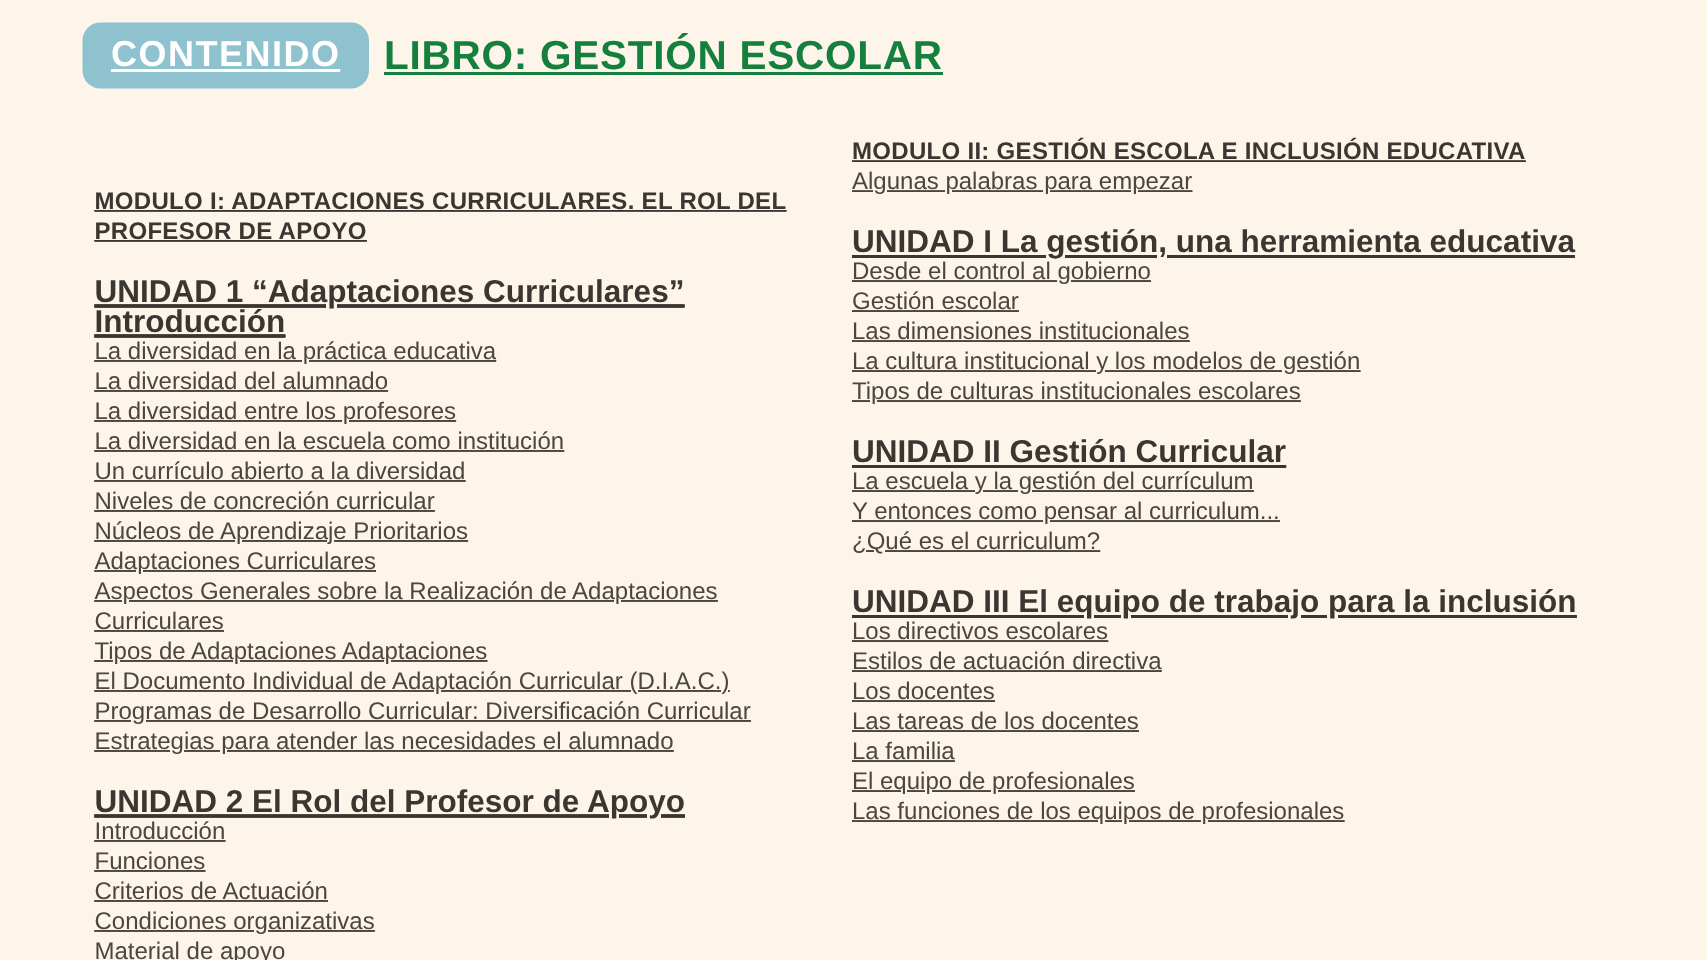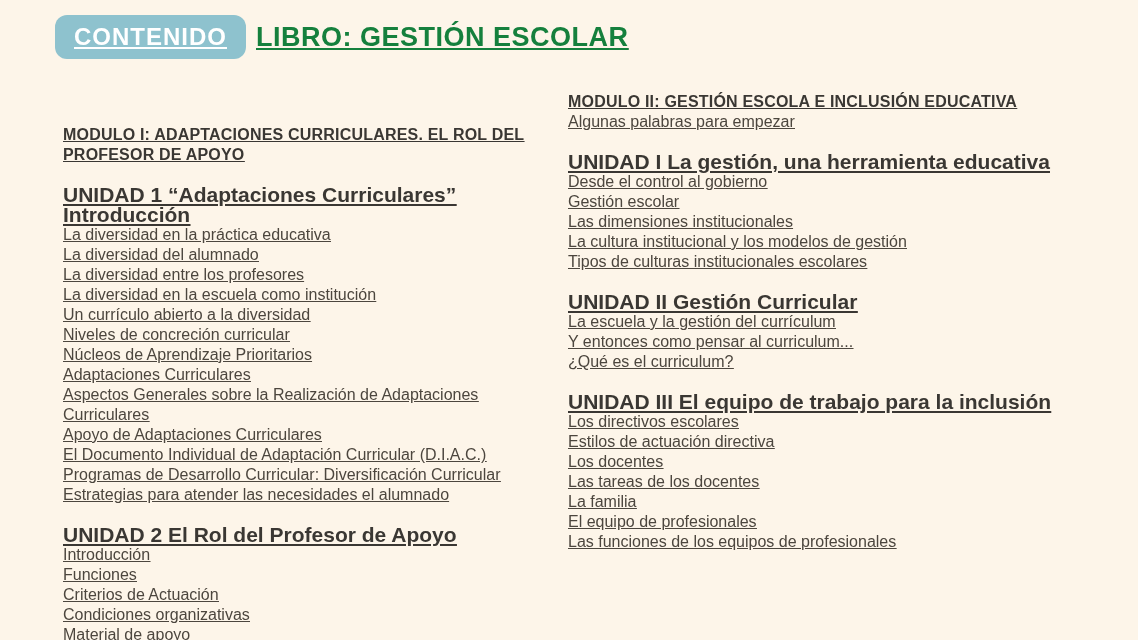--- a/index.html
+++ b/index.html
@@ -91,21 +91,21 @@
           <h3 class="section-heading">Introducción</h3>
           <div class="toc-line">La diversidad en la práctica educativa</div>
           <div class="toc-line">La diversidad del alumnado</div>
           <div class="toc-line">La diversidad entre los profesores</div>
           <div class="toc-line">La diversidad en la escuela como institución</div>
           <div class="toc-line">Un currículo abierto a la diversidad</div>
           <div class="toc-line">Niveles de concreción curricular</div>
           <div class="toc-line">Núcleos de Aprendizaje Prioritarios</div>
           <div class="toc-line">Adaptaciones Curriculares</div>
           <div class="toc-line">Aspectos Generales sobre la Realización de Adaptaciones Curriculares</div>
-          <div class="toc-line">Apoyo de Adaptaciones Curriculares</div>
+          <div class="toc-line">Tipos de Adaptaciones Adaptaciones</div>
           <div class="toc-line">El Documento Individual de Adaptación Curricular (D.I.A.C.)</div>
           <div class="toc-line">Programas de Desarrollo Curricular: Diversificación Curricular</div>
           <div class="toc-line">Estrategias para atender las necesidades el alumnado</div>
         </div>
         <div class="toc-section">
           <h3 class="section-heading">UNIDAD 2 El Rol del Profesor de Apoyo</h3>
           <div class="toc-line">Introducción</div>
           <div class="toc-line">Funciones</div>
           <div class="toc-line">Criterios de Actuación</div>
           <div class="toc-line">Condiciones organizativas</div>

